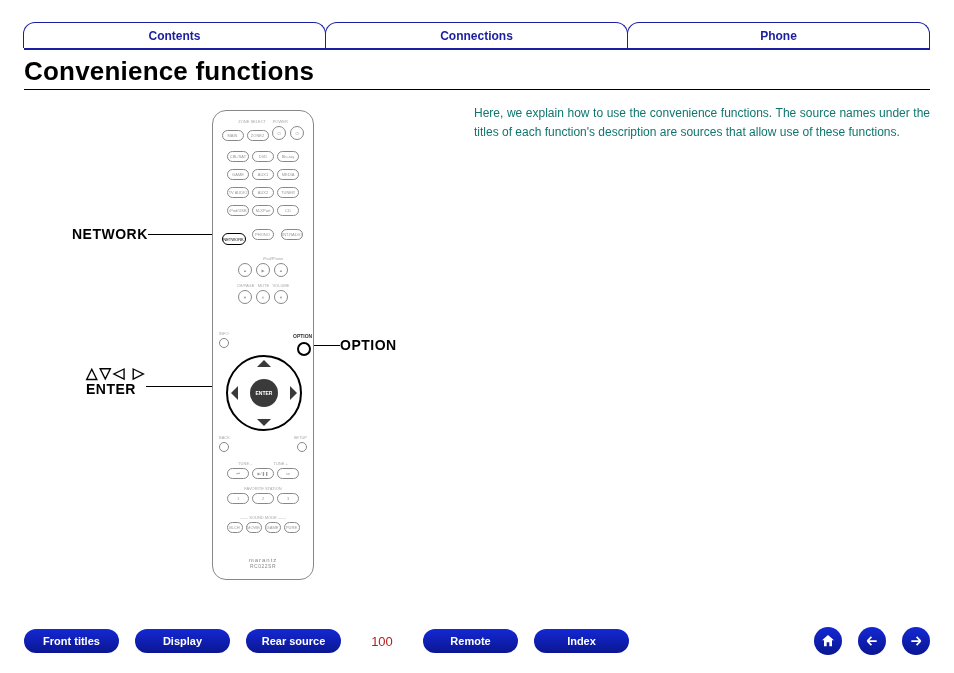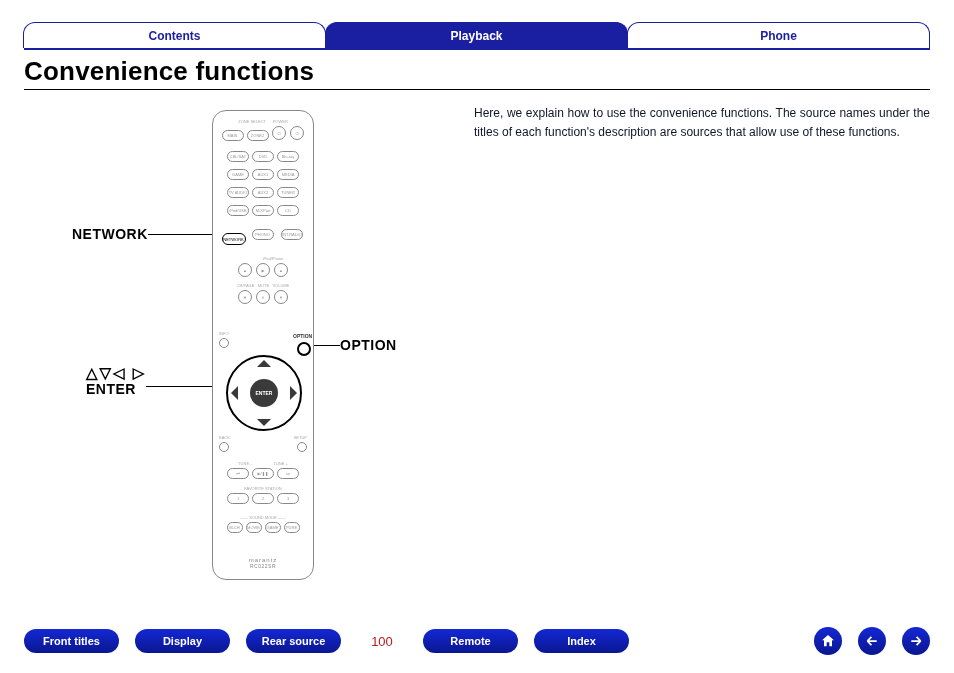--- a/index.html
+++ b/index.html
@@ -70,21 +70,21 @@
   }
   .left{
     width:440px;
     position:relative;
     height:500px;
   }
   .right{
     flex:1;
     font-size:12px;
     line-height:1.55;
-    color:#0f172a;
+    color:#0f766e;
     text-align:justify;
     padding-left:10px;
   }
   
   .anno{
     position:absolute;
     font-weight:bold;
     font-size:14px;
     color:#000;
     letter-spacing:0.5px;
@@ -217,21 +217,21 @@
     cursor:pointer;
     font-size:14px;
   }
   .navcircle svg{display:block;}
 </style>
 </head>
 <body>
 
 <div class="tabs">
   <div class="tab">Contents</div>
-  <div class="tab active">Playback</div>
+  <div class="tab">Connections</div>
   <div class="tab">Phone</div>
 </div>
 <div class="title-rule"></div>
 
 <h1>Convenience functions</h1>
 <div class="title-underline"></div>
 
 <div class="main">
   <div class="left">
 

